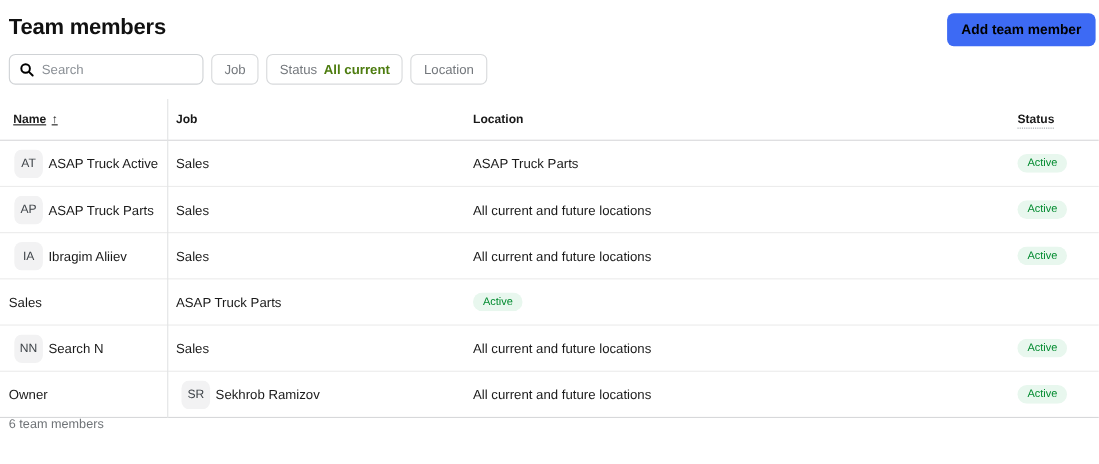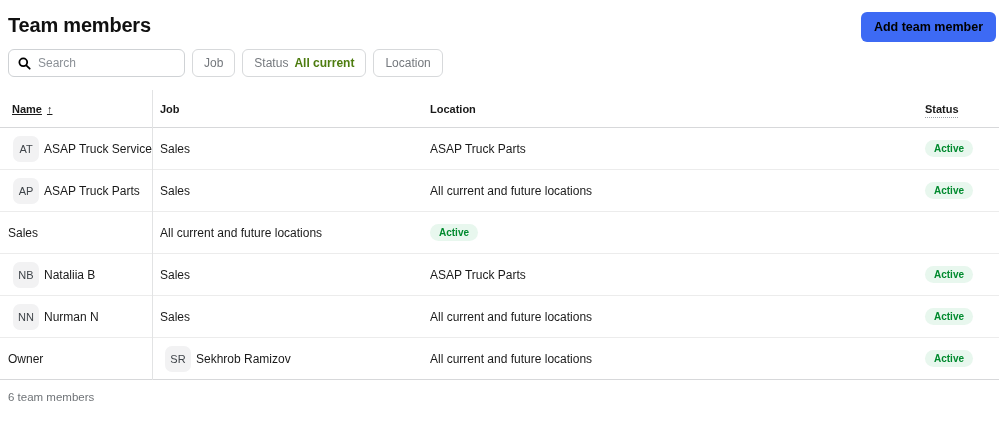--- a/index.html
+++ b/index.html
@@ -88,24 +88,24 @@
     background: #f2f2f3; color: #3f4449;
     font-size: 11px; font-weight: 500;
     display: inline-flex; align-items: center; justify-content: center;
     margin-right: 5px;
   }
   .badge {
     display: inline-block; padding: 3px 9px;
     border-radius: 999px;
     background: var(--badge-bg, #e8f7ee);
     color: var(--badge-fg, #008a2e);
-    font-size: 10px; font-weight: 700;
+    font-size: 10px; font-weight: 400;
   }
   .footer {
-    margin-top: 11px; padding-left: 8px;
+    padding-left: 8px;
     font-size: 11.5px; color: #6f7377;
   }
 </style>
 </head>
 <body>
 
 <div class="app">
 
   <div class="topbar">
     <h1 class="page-title">Team members</h1>
@@ -143,21 +143,21 @@
       <div class="th">Job</div>
       <div class="th">Location</div>
       <div class="th">
         <span class="dotted">Status</span>
       </div>
     </div>
     <div>
   <div class="tr">
     <div class="td name-cell">
       <span class="avatar">AT</span>
-      <span>ASAP Truck Service</span>
+      <span>ASAP Truck Active</span>
     </div>
     <div class="td">Sales</div>
     <div class="td">ASAP Truck Parts</div>
     <div class="td">
       <span class="badge">Active</span>
     </div>
   </div>
 
   <div class="tr">
     <div class="td name-cell">
@@ -165,43 +165,43 @@
       <span>ASAP Truck Parts</span>
     </div>
     <div class="td">Sales</div>
     <div class="td">All current and future locations</div>
     <div class="td">
       <span class="badge">Active</span>
     </div>
   </div>
 
   <div class="tr">
-    <div class="td">Sales</div>
-    <div class="td">All current and future locations</div>
-    <div class="td">
-      <span class="badge">Active</span>
-    </div>
-  </div>
-
-  <div class="tr">
-    <div class="td name-cell">
-      <span class="avatar">NB</span>
-      <span>Nataliia B</span>
-    </div>
+    <div class="td name-cell">
+      <span class="avatar">IA</span>
+      <span>Ibragim Aliiev</span>
+    </div>
+    <div class="td">Sales</div>
+    <div class="td">All current and future locations</div>
+    <div class="td">
+      <span class="badge">Active</span>
+    </div>
+  </div>
+
+  <div class="tr">
     <div class="td">Sales</div>
     <div class="td">ASAP Truck Parts</div>
     <div class="td">
       <span class="badge">Active</span>
     </div>
   </div>
 
   <div class="tr">
     <div class="td name-cell">
       <span class="avatar">NN</span>
-      <span>Nurman N</span>
+      <span>Search N</span>
     </div>
     <div class="td">Sales</div>
     <div class="td">All current and future locations</div>
     <div class="td">
       <span class="badge">Active</span>
     </div>
   </div>
 
   <div class="tr">
     <div class="td">Owner</div>

